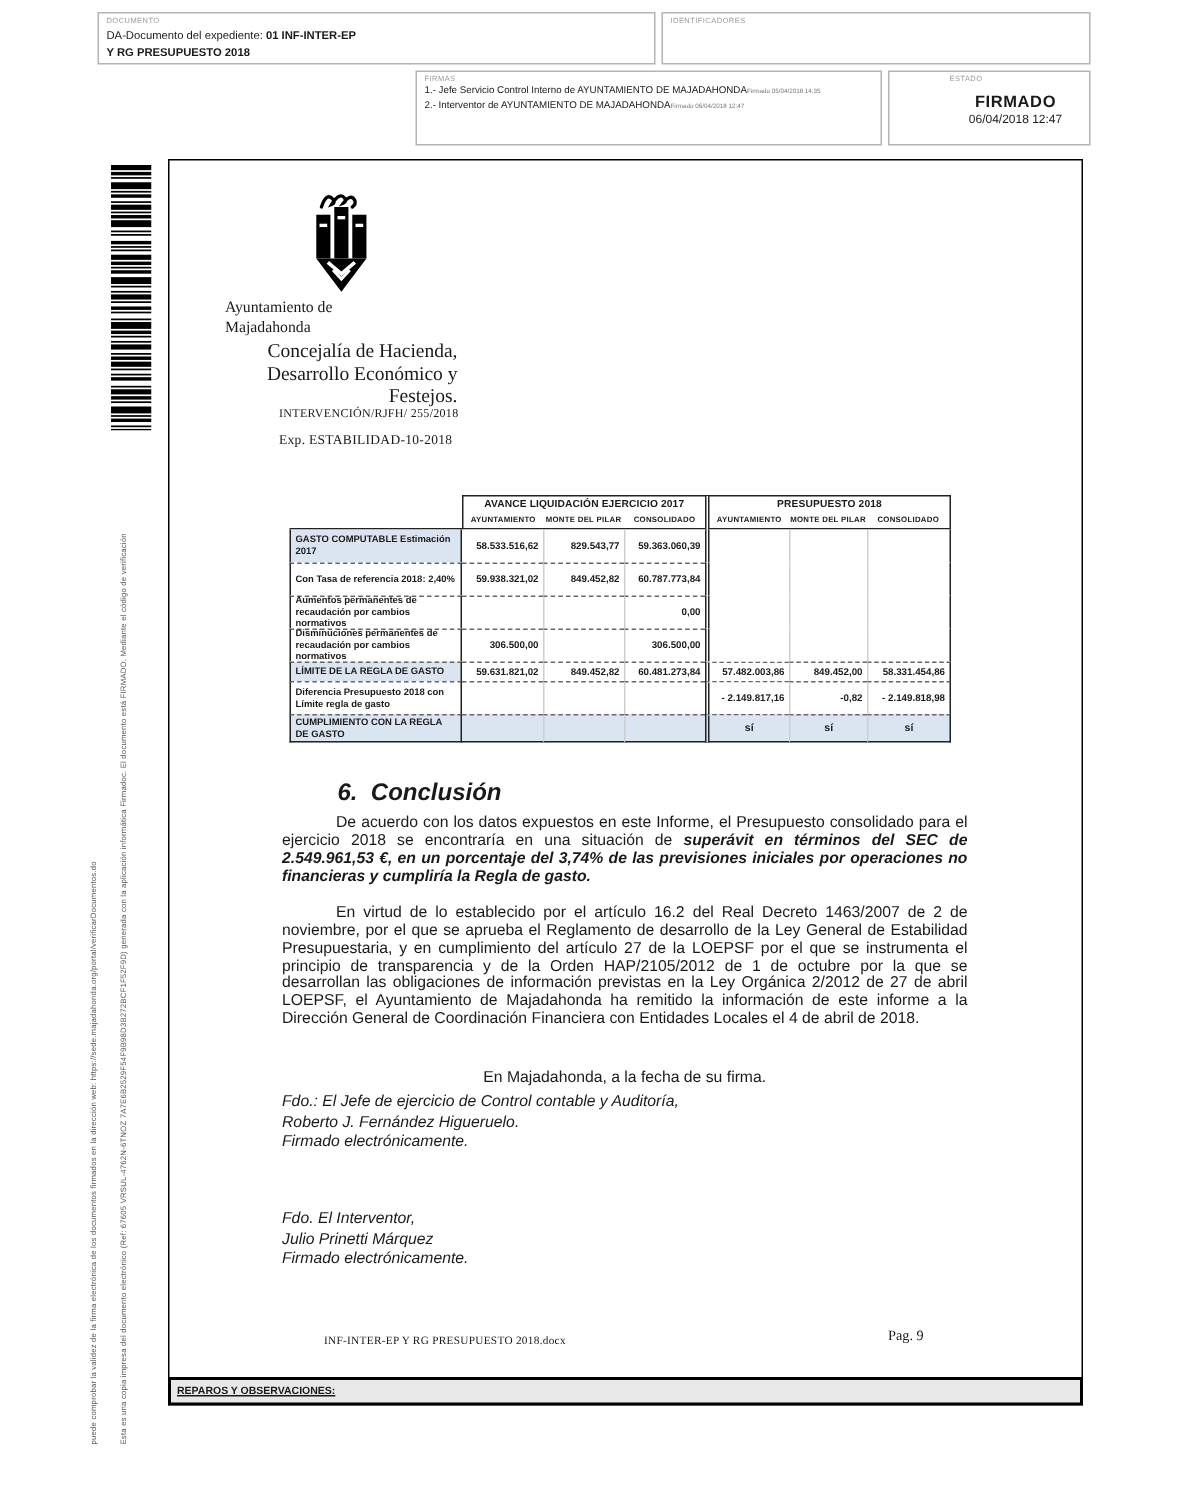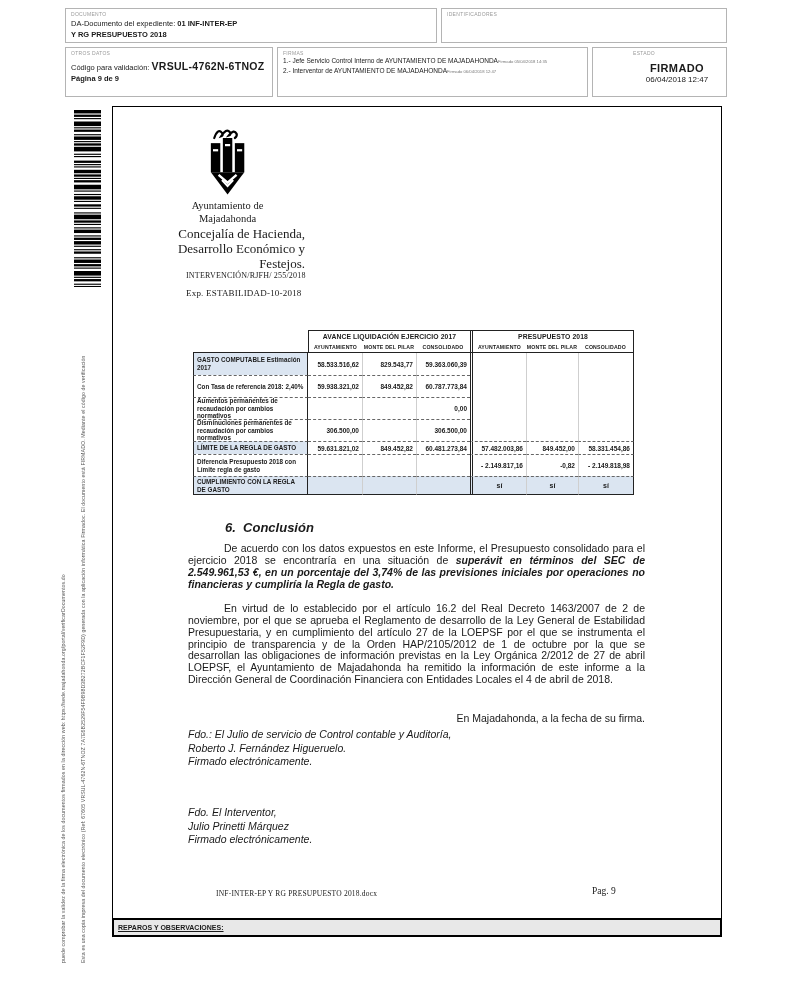--- a/index.html
+++ b/index.html
@@ -26,21 +26,21 @@
          border:1.5px solid #000;box-sizing:border-box;}
   .reparos{position:absolute;left:112px;top:918px;width:610px;height:19px;background:#e8e8e8;
            border:2px solid #000;box-sizing:border-box;display:flex;align-items:center;padding-left:4px;}
   .reparos span{font-size:7px;font-weight:bold;text-decoration:underline;}
 
   
   .vtext{position:absolute;font-size:5.2px;color:#555;white-space:nowrap;
          transform:rotate(-90deg);transform-origin:left top;letter-spacing:.12px;}
 
   
-  .ayto-name{font-size:10.5px;line-height:1.2;text-align:center;}
+  .ayto-name{font-size:10.5px;line-height:1.2;text-align:left;}
   .concejalia{font-size:13px;line-height:1.16;text-align:right;}
   .interv{font-size:8px;letter-spacing:.2px;}
   .exp{font-size:9px;letter-spacing:.2px;}
 
   
   #budget-table{position:absolute;left:193px;top:330px;width:441px;display:grid;}
   .tc{display:flex;align-items:center;box-sizing:border-box;background:#fff;}
   .ghead{justify-content:center;font-weight:bold;font-size:6.8px;letter-spacing:.1px;}
   .chead{justify-content:center;font-weight:bold;font-size:5.2px;letter-spacing:.2px;}
   .lbl{font-weight:bold;font-size:6.3px;line-height:1.25;padding:1px 3px;}
@@ -50,24 +50,24 @@
   .br{border-right:1.5px solid #222;} .bb{border-bottom:1.2px solid #222;}
   .bb2{border-bottom:1.5px solid #222;}
   .btd{border-top:1px dashed #666;}
   .vsep{border-left:1px solid #cfcfcf;}
   .bdiv{border-left:3px double #222;}
   .brl{border-right:1.2px solid #222;}
   .shade{background:#dbe5f1;}
   .corner{background:transparent;}
 
   
-  .concl-h{font-size:13px;font-weight:bold;font-style:italic;}
+  .concl-h{font-size:16px;font-weight:bold;font-style:italic;}
   .bodyp{font-size:10.5px;line-height:1.13;text-align:justify;text-indent:36px;width:457px;}
   .boldit{font-weight:bold;font-style:italic;}
-  .closing{font-size:10.5px;text-align:right;width:457px;}
+  .closing{font-size:10.5px;text-align:center;width:457px;}
   .sig{font-size:10.5px;font-style:italic;line-height:1.3;}
   .footer-file{font-size:7.5px;letter-spacing:.2px;}
   .footer-page{font-size:9.5px;}
 </style>
 </head>
 <body>
 
 <div class="page">
 
   <div class="hcell" style="left:65px;top:8px;width:372px;height:35px;">
@@ -75,27 +75,20 @@
     <div class="hmain">
       <span>DA-Documento del expediente: </span><span class="hbold">01 INF-INTER-EP</span><br>
       <span class="hbold">Y RG PRESUPUESTO 2018</span>
     </div>
   </div>
 
   <div class="hcell" style="left:441px;top:8px;width:286px;height:35px;">
     <div class="hlabel">IDENTIFICADORES</div>
   </div>
 
-  <div class="hcell" style="left:65px;top:47px;width:208px;height:50px;">
-    <div class="hlabel">OTROS DATOS</div>
-    <div class="code-line">
-      <span>Código para validación: </span><span class="code-val">VRSUL-4762N-6TNOZ</span>
-    </div>
-    <div class="pagina">Página 9 de 9</div>
-  </div>
 
   <div class="hcell" style="left:277px;top:47px;width:311px;height:50px;">
     <div class="hlabel">FIRMAS</div>
     <div class="firma-line">
       <span>1.- Jefe Servicio Control Interno de AYUNTAMIENTO DE MAJADAHONDA</span><span class="firma-stamp">Firmado 05/04/2018 14:35</span>
     </div>
     <div class="firma-line">
       <span>2.- Interventor de AYUNTAMIENTO DE MAJADAHONDA</span><span class="firma-stamp">Firmado 06/04/2018 12:47</span>
     </div>
   </div>
@@ -256,21 +249,21 @@
 
   <div class="abs bodyp" style="left:188px;top:543px;">
     <span>De acuerdo con los datos expuestos en este Informe, el Presupuesto consolidado para el ejercicio 2018 se encontraría en una situación de </span><span class="boldit">superávit en términos del SEC de 2.549.961,53 €, en un porcentaje del 3,74% de las previsiones iniciales por operaciones no financieras y cumpliría la Regla de gasto.</span>
   </div>
 
   <div class="abs bodyp" style="left:188px;top:603px;">En virtud de lo establecido por el artículo 16.2 del Real Decreto 1463/2007 de 2 de noviembre, por el que se aprueba el Reglamento de desarrollo de la Ley General de Estabilidad Presupuestaria, y en cumplimiento del artículo 27 de la LOEPSF por el que se instrumenta el principio de transparencia y de la Orden HAP/2105/2012 de 1 de octubre por la que se desarrollan las obligaciones de información previstas en la Ley Orgánica 2/2012 de 27 de abril LOEPSF, el Ayuntamiento de Majadahonda ha remitido la información de este informe a la Dirección General de Coordinación Financiera con Entidades Locales el 4 de abril de 2018.</div>
 
   <div class="abs closing" style="left:188px;top:712px;">En Majadahonda, a la fecha de su firma.</div>
 
   <div class="abs sig" style="left:188px;top:728px;">
-    <div>Fdo.: El Julio de servicio de Control contable y Auditoría,</div>
+    <div>Fdo.: El Jefe de ejercicio de Control contable y Auditoría,</div>
     <div>Roberto J. Fernández Higueruelo.</div>
     <div>Firmado electrónicamente.</div>
   </div>
 
   <div class="abs sig" style="left:188px;top:806px;">
     <div>Fdo. El Interventor,</div>
     <div>Julio Prinetti Márquez</div>
     <div>Firmado electrónicamente.</div>
   </div>
 

